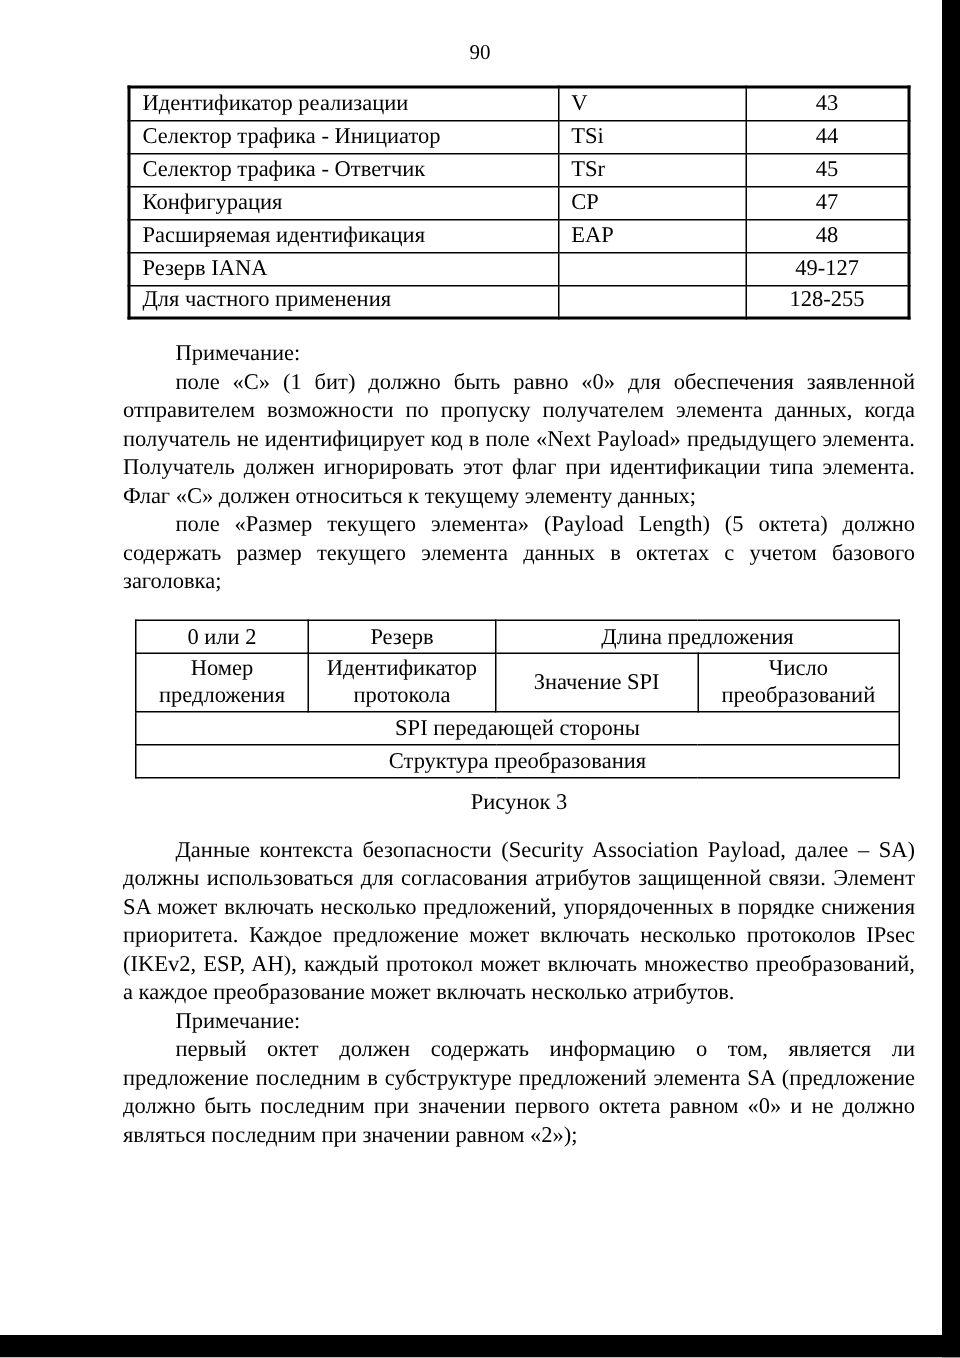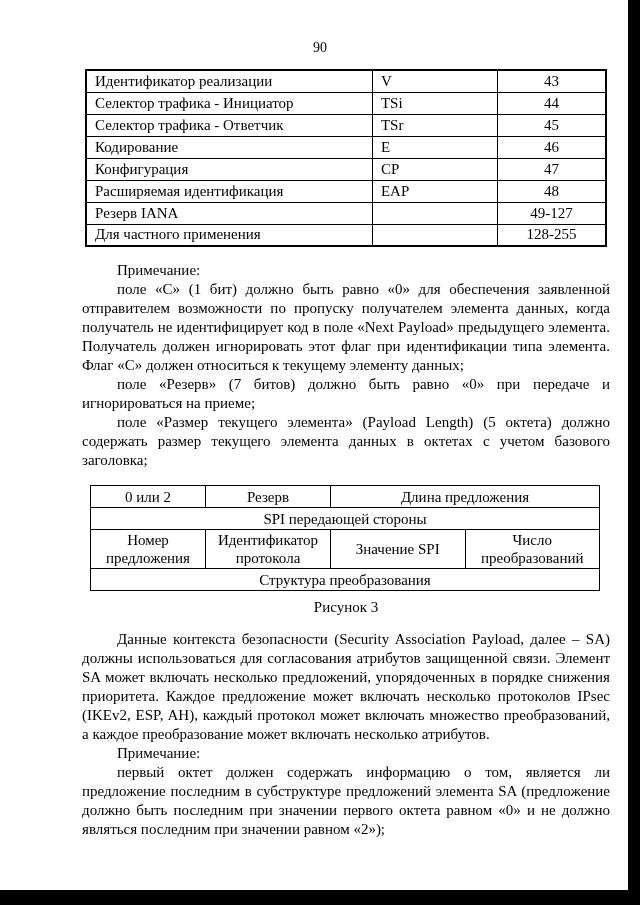--- a/index.html
+++ b/index.html
@@ -6,21 +6,21 @@
   html, body { width: 640px; height: 905px; }
   body {
     position: relative;
     background: #ffffff;
     color: #000000;
     font-family: "Liberation Serif", serif;
     overflow: hidden;
   }
   .page-number {
     text-align: center;
-    padding-top: 40px;
+    padding-top: 28px;
     font-size: 14px;
   }
   table { border-collapse: collapse; table-layout: fixed; }
 
   
   .t1 {
     margin: 13px 0 0 85px;
     width: 522px;
     border: 2px solid #000;
   }
@@ -104,25 +104,20 @@
       <td class="c1">Селектор трафика - Инициатор</td>
       <td class="c2">TSi</td>
       <td class="c3">44</td>
     </tr>
     <tr>
       <td class="c1">Селектор трафика - Ответчик</td>
       <td class="c2">TSr</td>
       <td class="c3">45</td>
     </tr>
     <tr>
-      <td class="c1">Кодирование</td>
-      <td class="c2">E</td>
-      <td class="c3">46</td>
-    </tr>
-    <tr>
       <td class="c1">Конфигурация</td>
       <td class="c2">CP</td>
       <td class="c3">47</td>
     </tr>
     <tr>
       <td class="c1">Расширяемая идентификация</td>
       <td class="c2">EAP</td>
       <td class="c3">48</td>
     </tr>
     <tr>
@@ -134,39 +129,38 @@
       <td class="c1">Для частного применения</td>
       <td class="c2"></td>
       <td class="c3">128-255</td>
     </tr>
   </tbody>
 </table>
 
 <div class="text-block">
   <p>Примечание:</p>
   <p>поле «С» (1 бит) должно быть равно «0» для обеспечения заявленной отправителем возможности по пропуску получателем элемента данных, когда получатель не идентифицирует код в поле «Next Payload» предыдущего элемента. Получатель должен игнорировать этот флаг при идентификации типа элемента. Флаг «С» должен относиться к текущему элементу данных;</p>
-  <p>поле «Резерв» (7 битов) должно быть равно «0» при передаче и игнорироваться на приеме;</p>
   <p>поле «Размер текущего элемента» (Payload Length) (5 октета) должно содержать размер текущего элемента данных в октетах с учетом базового заголовка;</p>
 </div>
 
 <table class="t2">
   <tbody>
     <tr>
       <td class="fc1">0 или 2</td>
       <td class="fc2">Резерв</td>
       <td colspan="2">Длина предложения</td>
     </tr>
     <tr>
-      <td colspan="4">SPI передающей стороны</td>
-    </tr>
-    <tr>
       <td class="fc1">Номер предложения</td>
       <td class="fc2">Идентификатор протокола</td>
       <td class="fc3">Значение SPI</td>
       <td class="fc4">Число преобразований</td>
+    </tr>
+    <tr>
+      <td colspan="4">SPI передающей стороны</td>
     </tr>
     <tr>
       <td colspan="4">Структура преобразования</td>
     </tr>
   </tbody>
 </table>
 
 <div class="fig-caption">Рисунок 3</div>
 
 <div class="text-block">

